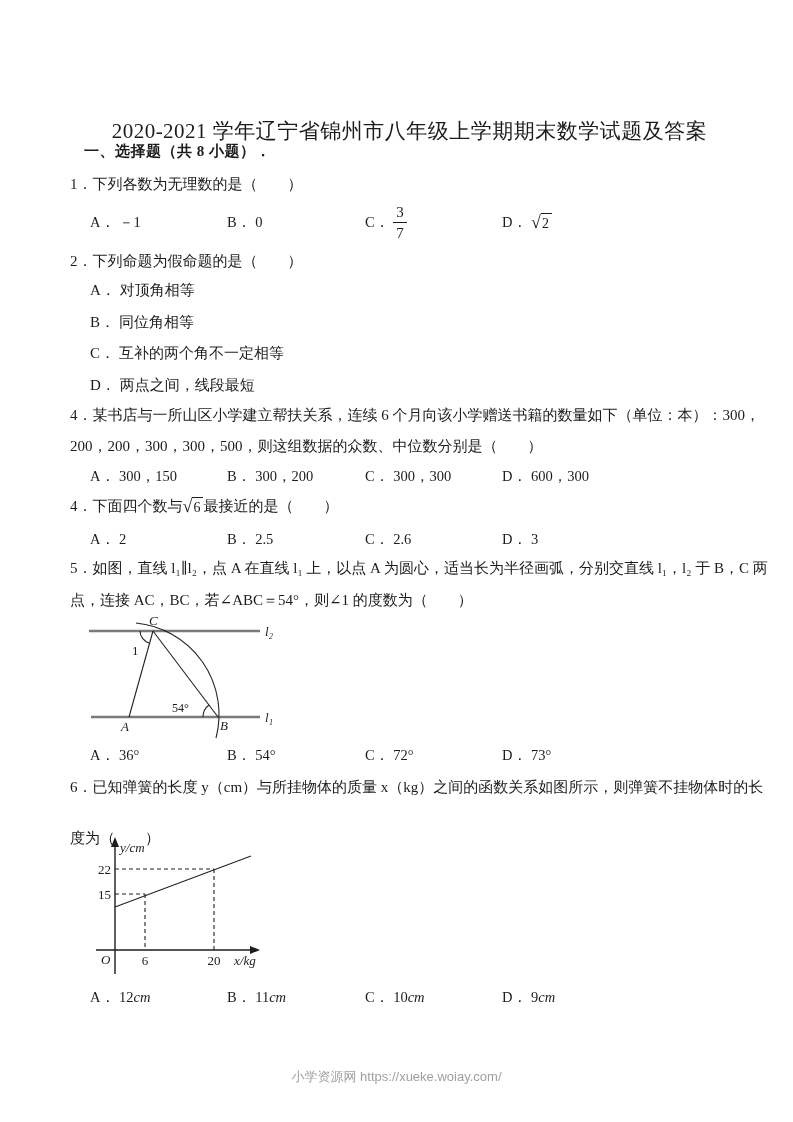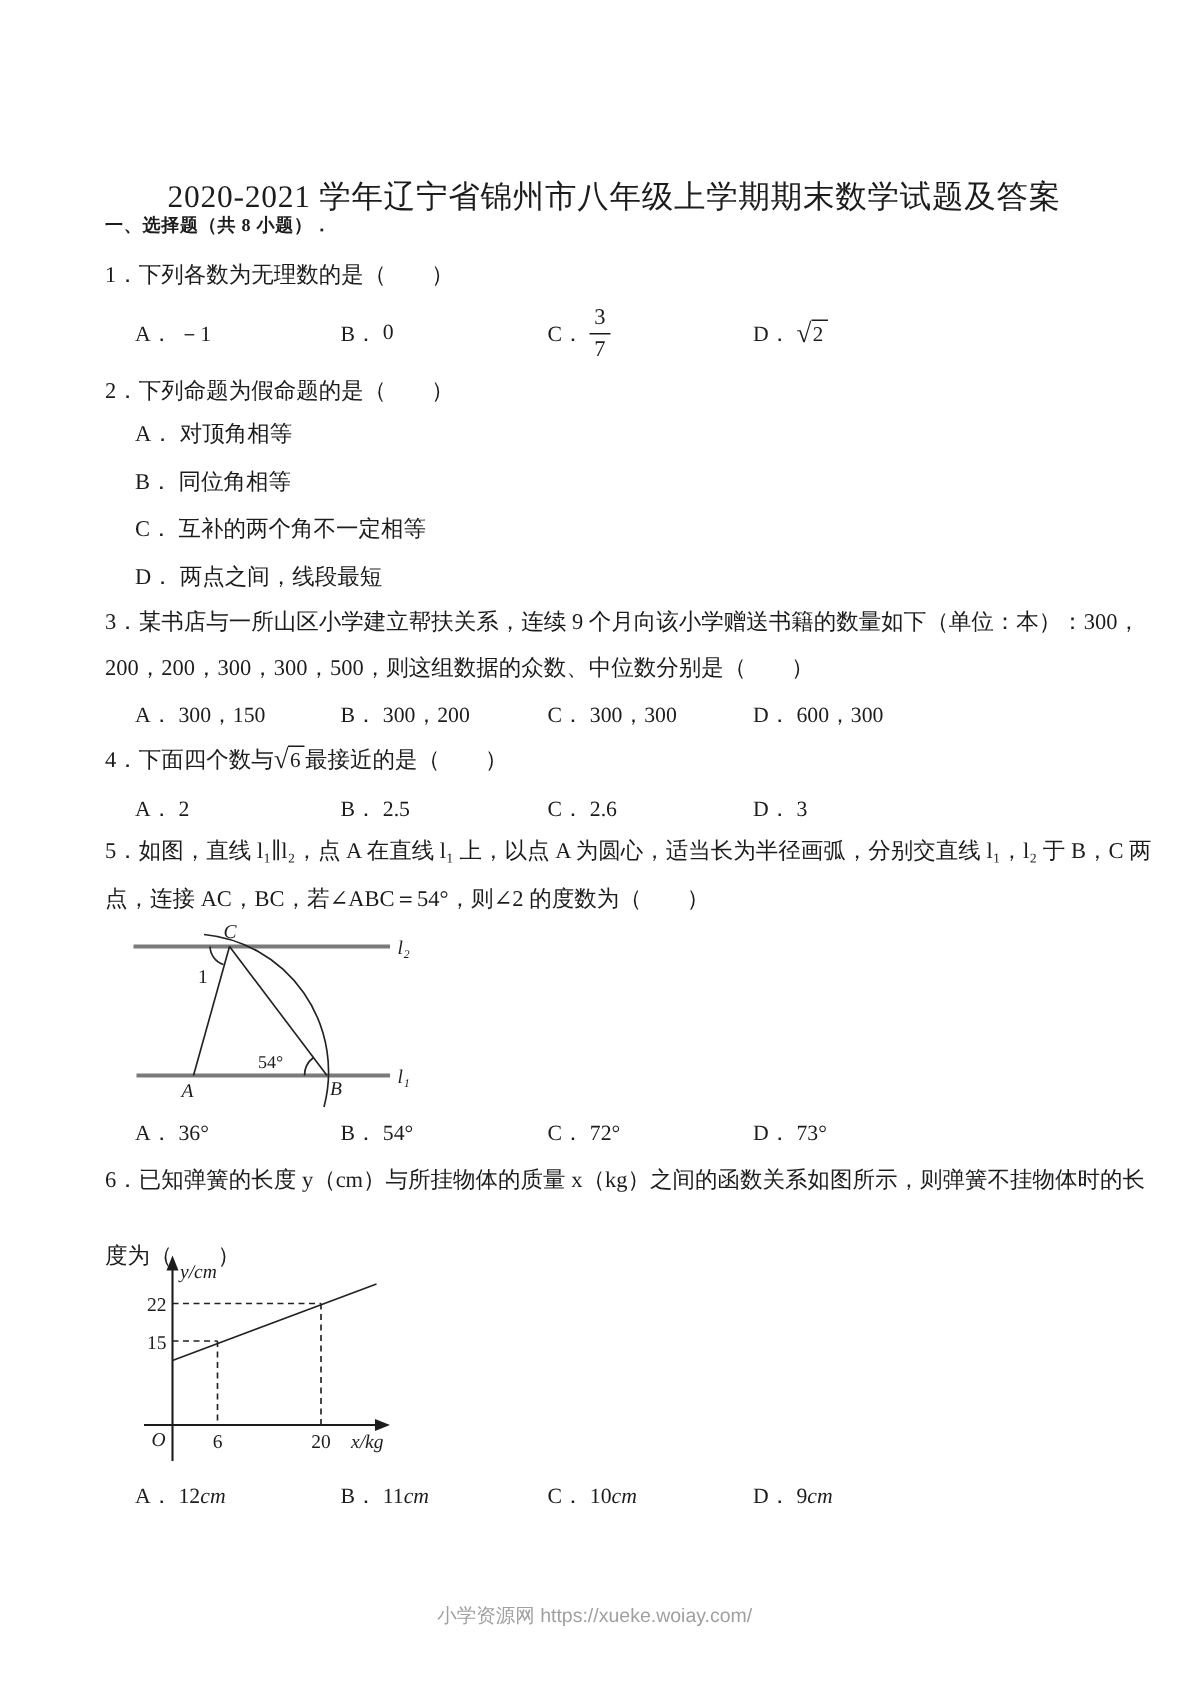--- a/index.html
+++ b/index.html
@@ -6,22 +6,22 @@
   .page {
     position:relative; width:793px; height:1122px; background:#ffffff;
     font-family:"Liberation Serif","DejaVu Serif",serif; color:#1c1c1c;
     overflow:hidden;
   }
   .title {
     position:absolute; top:102px; left:0; width:789px; margin:15px;
     text-align:center; font-size:21px; font-weight:400; letter-spacing:0.5px;
   }
   .section {
-    position:absolute; top:142px; left:70px;
-    font-size:12px; font-weight:700; letter-spacing:0.5px;
+    position:absolute; top:142px; left:84px;
+    font-size:15px; font-weight:700; letter-spacing:0.5px;
   }
   .line {
     position:absolute; left:0; width:793px; box-sizing:border-box;
     padding-left:70px; font-size:15px; line-height:20px; white-space:nowrap;
   }
   .cont { }
   .optline { padding-left:90px; }
   .optrow { position:absolute; left:0; width:793px; height:22px; font-size:14.5px; }
   .optrow .opt { position:absolute; top:0; white-space:nowrap; }
   .optrow.tall { height:52px; }
@@ -88,21 +88,21 @@
         </span>
     </span>
   </div>
 
   <div class="line" style="top:251px">2．下列命题为假命题的是（　　）</div>
   <div class="line optline" style="top:312px"><span class="olabel">B．</span><span>同位角相等</span></div>
   <div class="line optline" style="top:280px"><span class="olabel">A．</span><span>对顶角相等</span></div>
   <div class="line optline" style="top:375px"><span class="olabel">D．</span><span>两点之间，线段最短</span></div>
   <div class="line optline" style="top:343px"><span class="olabel">C．</span><span>互补的两个角不一定相等</span></div>
 
-  <div class="line" style="top:405px">3．某书店与一所山区小学建立帮扶关系，连续 9 个月向该小学赠送书籍的数量如下（单位：本）：300，</div>
+  <div class="line" style="top:405px">4．某书店与一所山区小学建立帮扶关系，连续 6 个月向该小学赠送书籍的数量如下（单位：本）：300，</div>
   <div class="line cont" style="top:436px">200，200，300，300，500，则这组数据的众数、中位数分别是（　　）</div>
   <div class="optrow" style="top:467px">
     <span class="opt c1"><span class="olabel">A．</span><span>300，150</span></span>
     <span class="opt c2"><span class="olabel">B．</span><span>300，200</span></span>
     <span class="opt c3"><span class="olabel">C．</span><span>300，300</span></span>
     <span class="opt c4"><span class="olabel">D．</span><span>600，300</span></span>
   </div>
 
   <div class="line" style="top:496px">
     <span>4．下面四个数与</span><span class="sqrt">
@@ -111,21 +111,21 @@
       </span><span>最接近的是（　　）</span>
   </div>
   <div class="optrow" style="top:530px">
     <span class="opt c1"><span class="olabel">A．</span><span>2</span></span>
     <span class="opt c2"><span class="olabel">B．</span><span>2.5</span></span>
     <span class="opt c3"><span class="olabel">C．</span><span>2.6</span></span>
     <span class="opt c4"><span class="olabel">D．</span><span>3</span></span>
   </div>
 
   <div class="line" style="top:558px">5．如图，直线 l₁∥l₂，点 A 在直线 l₁ 上，以点 A 为圆心，适当长为半径画弧，分别交直线 l₁，l₂ 于 B，C 两</div>
-  <div class="line cont" style="top:590px">点，连接 AC，BC，若∠ABC＝54°，则∠2 的度数为（　　）</div>
+  <div class="line cont" style="top:590px">点，连接 AC，BC，若∠ABC＝54°，则∠1 的度数为（　　）</div>
 
   <div class="figure" style="top:610px; left:84px; width:228px; height:140px">
     <svg class="fig-svg" width="228" height="140" viewBox="0 0 228 140">
       <line class="pline" x1="5" y1="21" x2="176" y2="21"></line>
       <line class="pline" x1="7" y1="107" x2="176" y2="107"></line>
       <line x1="45" y1="107" x2="69" y2="21"></line>
       <line x1="69" y1="21" x2="134" y2="107"></line>
       <path d="M 52 13 A 92 92 0 0 1 132 128"></path>
       <path d="M 56 21 A 13 13 0 0 0 65 33"></path>
       <path d="M 119 107 A 15 15 0 0 1 125 95"></path>

